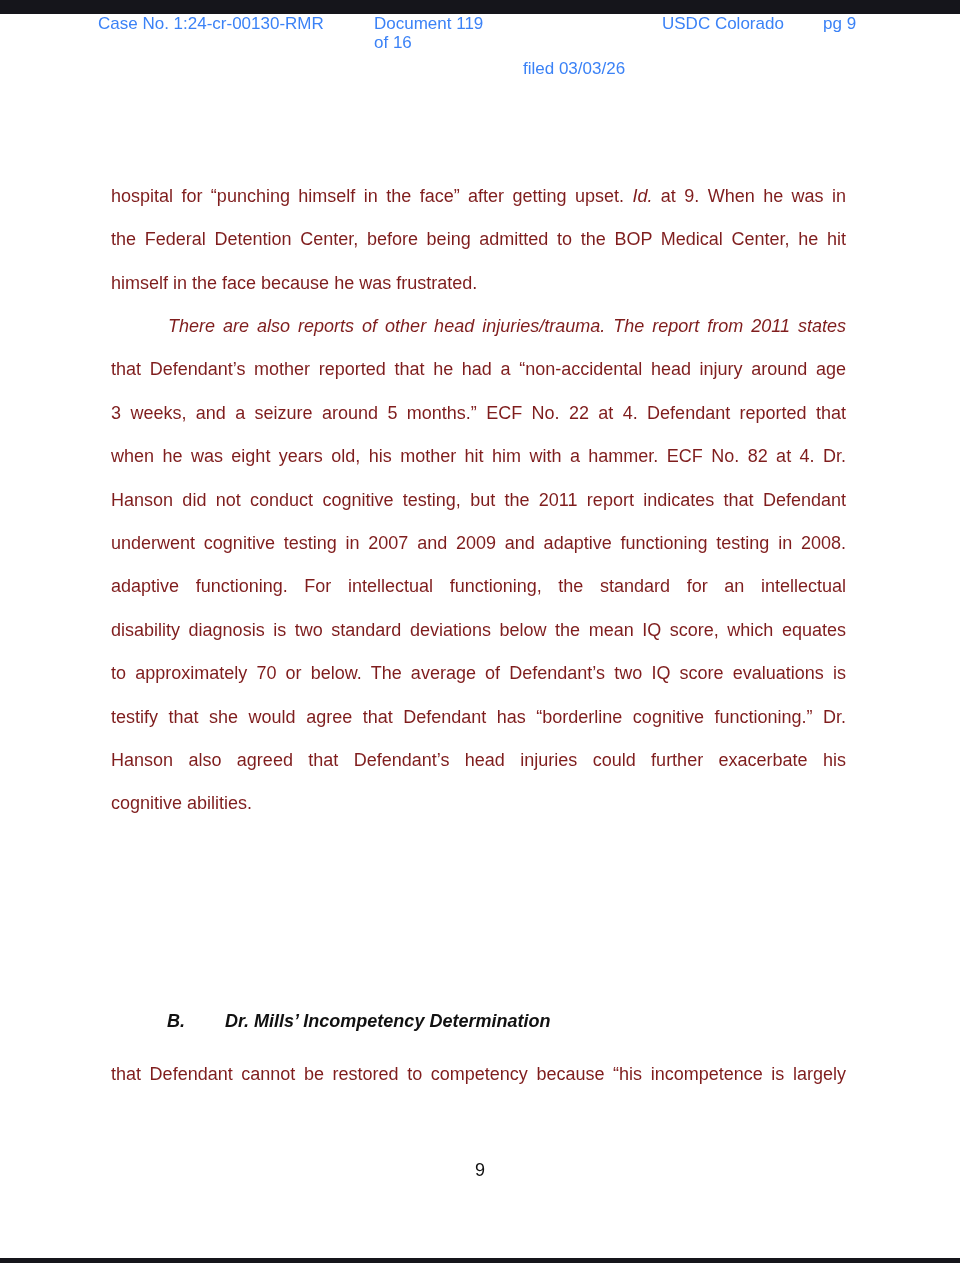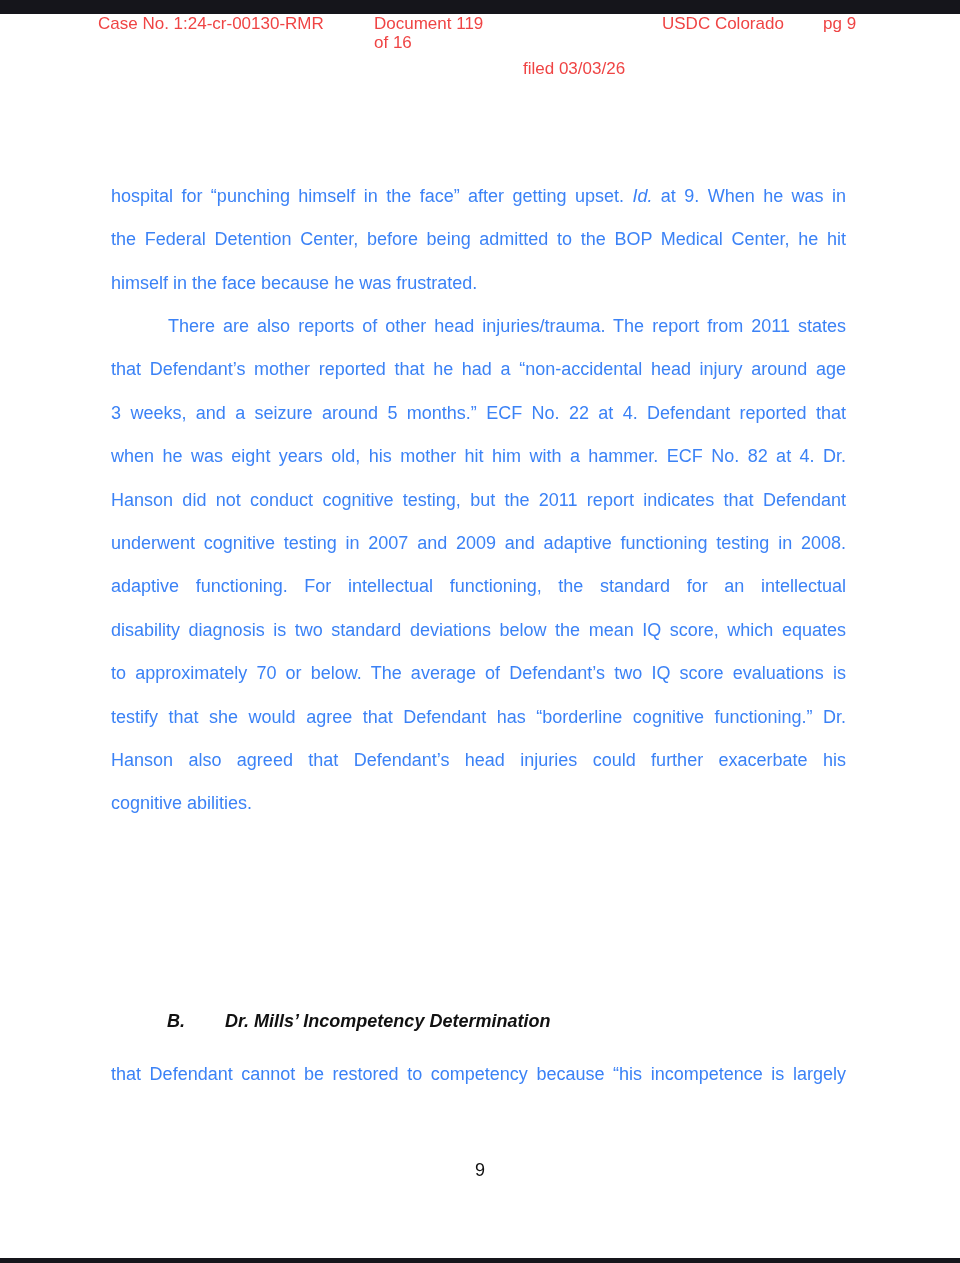--- a/index.html
+++ b/index.html
@@ -2,29 +2,29 @@
 <html><head>
   <meta charset="utf-8">
   <style>
     html, body { margin: 0; padding: 0; }
     body {
       width: 960px; height: 1263px; background: #ffffff; position: relative; overflow: hidden;
       font-family: "Liberation Sans", sans-serif;
     }
     .topbar { position: absolute; left: 0; top: 0; width: 960px; height: 14px; background: #15151b; }
     .bottombar { position: absolute; left: 0; top: 1258px; width: 960px; height: 5px; background: #15151b; }
-    .stamp { position: absolute; top: 14px; font-size: 17px; color: #ef4444; line-height: 19px; white-space: nowrap; }
+    .stamp { position: absolute; top: 14px; font-size: 17px; color: #3b82f6; line-height: 19px; white-space: nowrap; }
     .stamp-doc { }
     .body-text {
-      position: absolute; left: 111px; width: 735px; font-size: 18px; color: #3b82f6;
+      position: absolute; left: 111px; width: 735px; font-size: 18px; color: #7f1d1d;
       line-height: 43.4px; text-align: justify;
     }
     .line { display: block; white-space: nowrap; height: 43.4px; }
     .justify { text-align: justify; text-align-last: justify; white-space: normal; }
-    .indent { padding-left: 57px; }
+    .indent { padding-left: 57px; font-style: italic; }
     .indent2 { padding-left: 29px; }
     .heading {
       position: absolute; top: 1011px; font-size: 18px; font-weight: bold; font-style: italic; color: #111;
     }
     .page-num { position: absolute; top: 1160px; left: 0; width: 960px; text-align: center; font-size: 18px; color: #111; }
   </style>
 </head>
 <body>
 
 <div class="topbar"></div>

